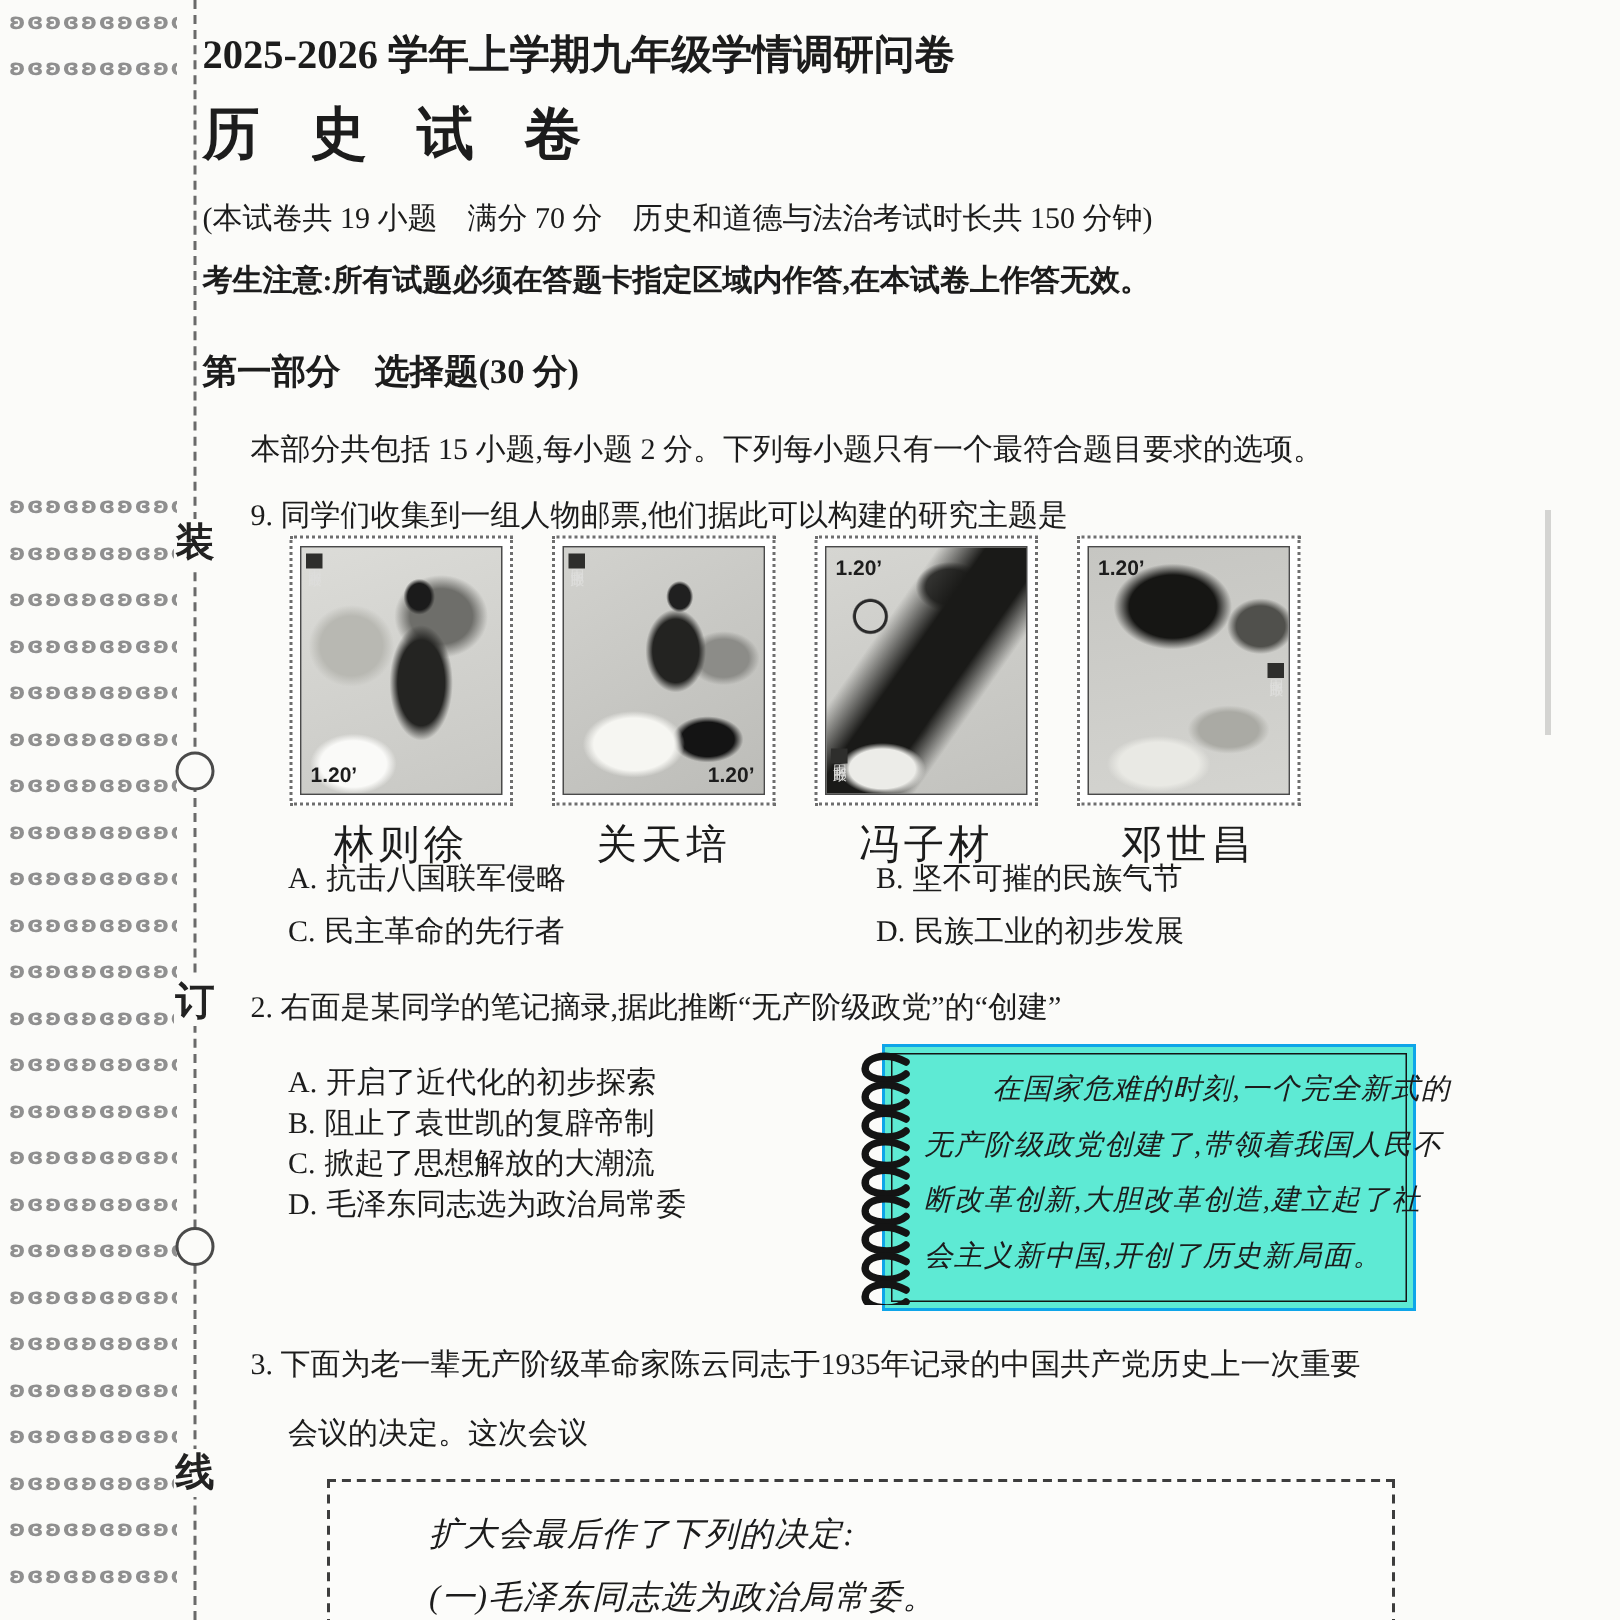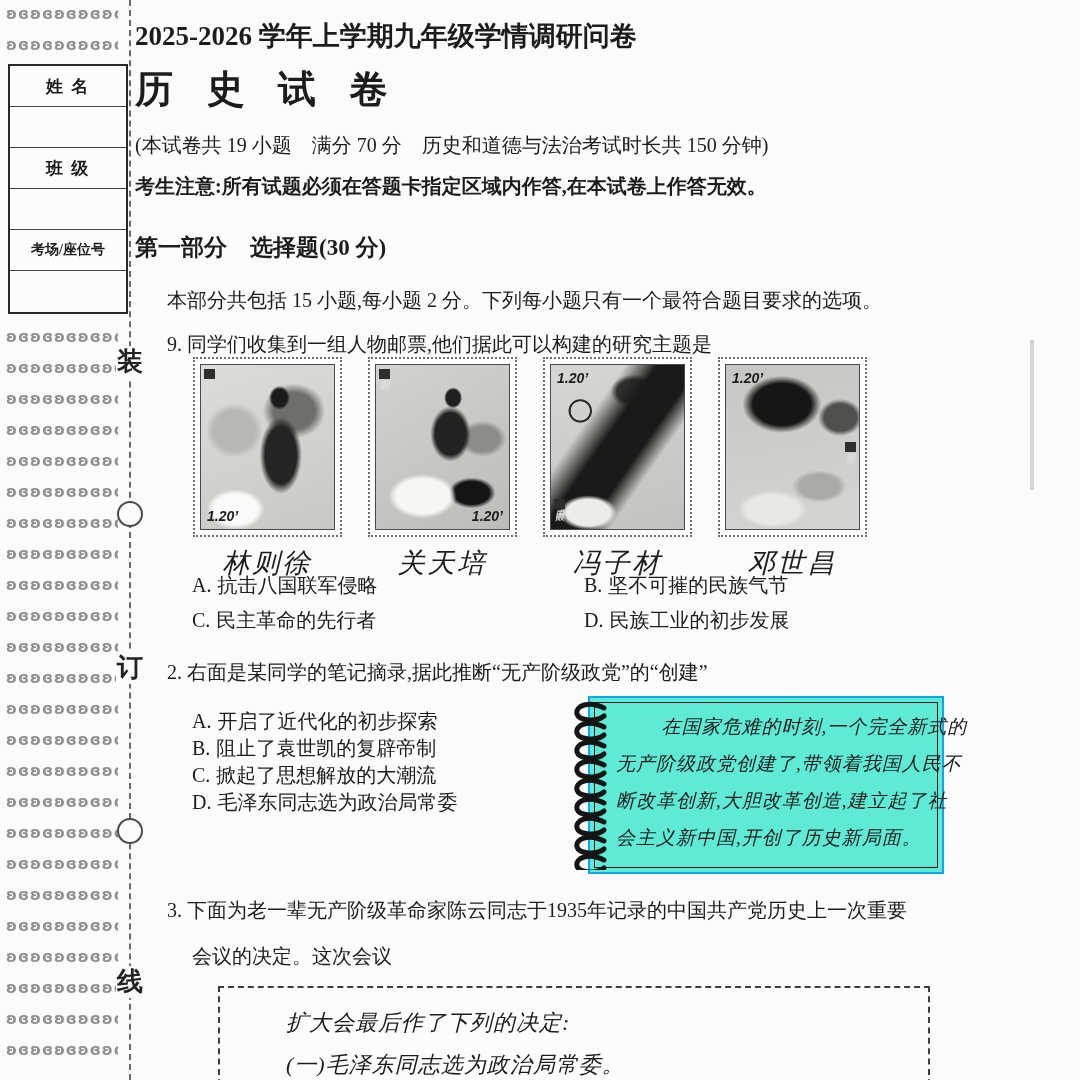--- a/index.html
+++ b/index.html
@@ -42,21 +42,21 @@
   
   .center-line{position:absolute;left:135px;width:830px;text-align:left;}
   .t1{top:18px;font-size:27px;font-weight:bold;}
   .t2{top:64px;font-size:38px;font-weight:bold;letter-spacing:12px;}
   .meta{top:132px;font-size:20px;}
   .notice{top:173px;font-size:20px;font-weight:bold;}
   .part-title{top:232px;font-size:23px;font-weight:bold;}
   .bodyline{position:absolute;font-size:20px;line-height:26px;}
   
   .stamps-row{position:absolute;left:193px;top:357px;display:flex;gap:26px;}
-  .stamp-unit{display:flex;flex-direction:column;align-items:center;font-style:italic;}
+  .stamp-unit{display:flex;flex-direction:column;align-items:center;}
   .stamp{position:relative;width:145px;height:176px;background:#fff;border:2px dotted #6e6e6e;}
   .stamp-art{position:absolute;inset:5px;border:1px solid #4a4a4a;}
   .s1 .stamp-art{background:
     radial-gradient(40px 28px at 26% 88%, #fafaf8 0 55%, rgba(250,250,248,0) 72%),
     radial-gradient(14px 16px at 59% 20%, #1b1b1b 0 55%, rgba(27,27,27,0) 75%),
     radial-gradient(34px 62px at 60% 55%, #242422 0 46%, rgba(36,36,34,0) 62%),
     radial-gradient(52px 46px at 70% 28%, #6e6e6a 0 40%, rgba(110,110,106,0) 60%),
     radial-gradient(46px 44px at 25% 40%, #b8b8b2 0 45%, rgba(184,184,178,0) 62%),
     linear-gradient(160deg,#dcdcd8,#c8c8c4);}
   .s2 .stamp-art{background:
@@ -144,34 +144,20 @@
       <div class="orn-row">ʚɞʚɞʚɞʚɞʚɞʚɞ</div>
       <div class="orn-row">ʚɞʚɞʚɞʚɞʚɞʚɞ</div>
       <div class="orn-row">ʚɞʚɞʚɞʚɞʚɞʚɞ</div>
       <div class="orn-row">ʚɞʚɞʚɞʚɞʚɞʚɞ</div>
       <div class="orn-row">ʚɞʚɞʚɞʚɞʚɞʚɞ</div>
       <div class="orn-row">ʚɞʚɞʚɞʚɞʚɞʚɞ</div>
       <div class="orn-row">ʚɞʚɞʚɞʚɞʚɞʚɞ</div>
       <div class="orn-row">ʚɞʚɞʚɞʚɞʚɞʚɞ</div>
     </div>
 
-  <div class="student-box">
-    <div class="cell">
-        <span class="lbl">姓 名</span>
-      </div>
-    <div class="cell"></div>
-    <div class="cell">
-        <span class="lbl">班 级</span>
-      </div>
-    <div class="cell"></div>
-    <div class="cell">
-        <span class="lbl small">考场/座位号</span>
-      </div>
-    <div class="cell"></div>
-  </div>
 
   <div class="binding-line"></div>
   <div class="binding-char" style="top:346px;">装</div>
   <div class="binding-circle" style="top:501px;"></div>
   <div class="binding-char" style="top:652px;">订</div>
   <div class="binding-circle" style="top:818px;"></div>
   <div class="binding-char" style="top:966px;">线</div>
 
   <div class="center-line t1">2025-2026 学年上学期九年级学情调研问卷</div>
   <div class="center-line t2">历 史 试 卷</div>

